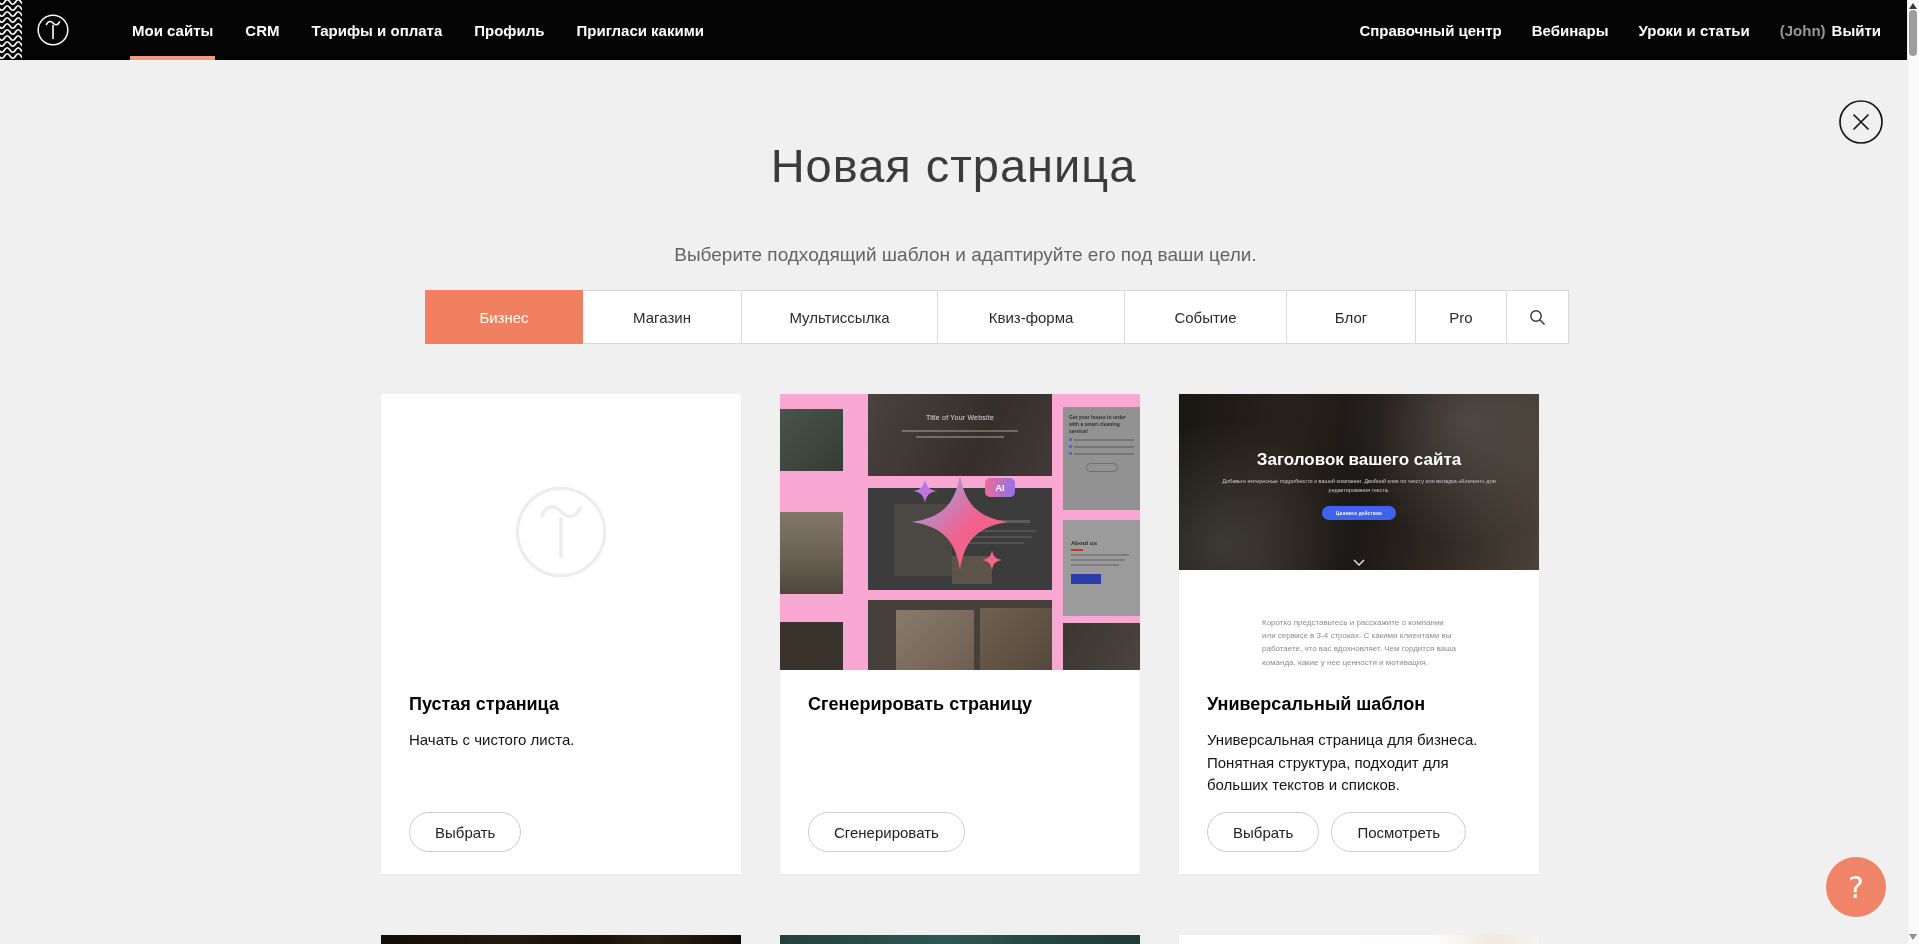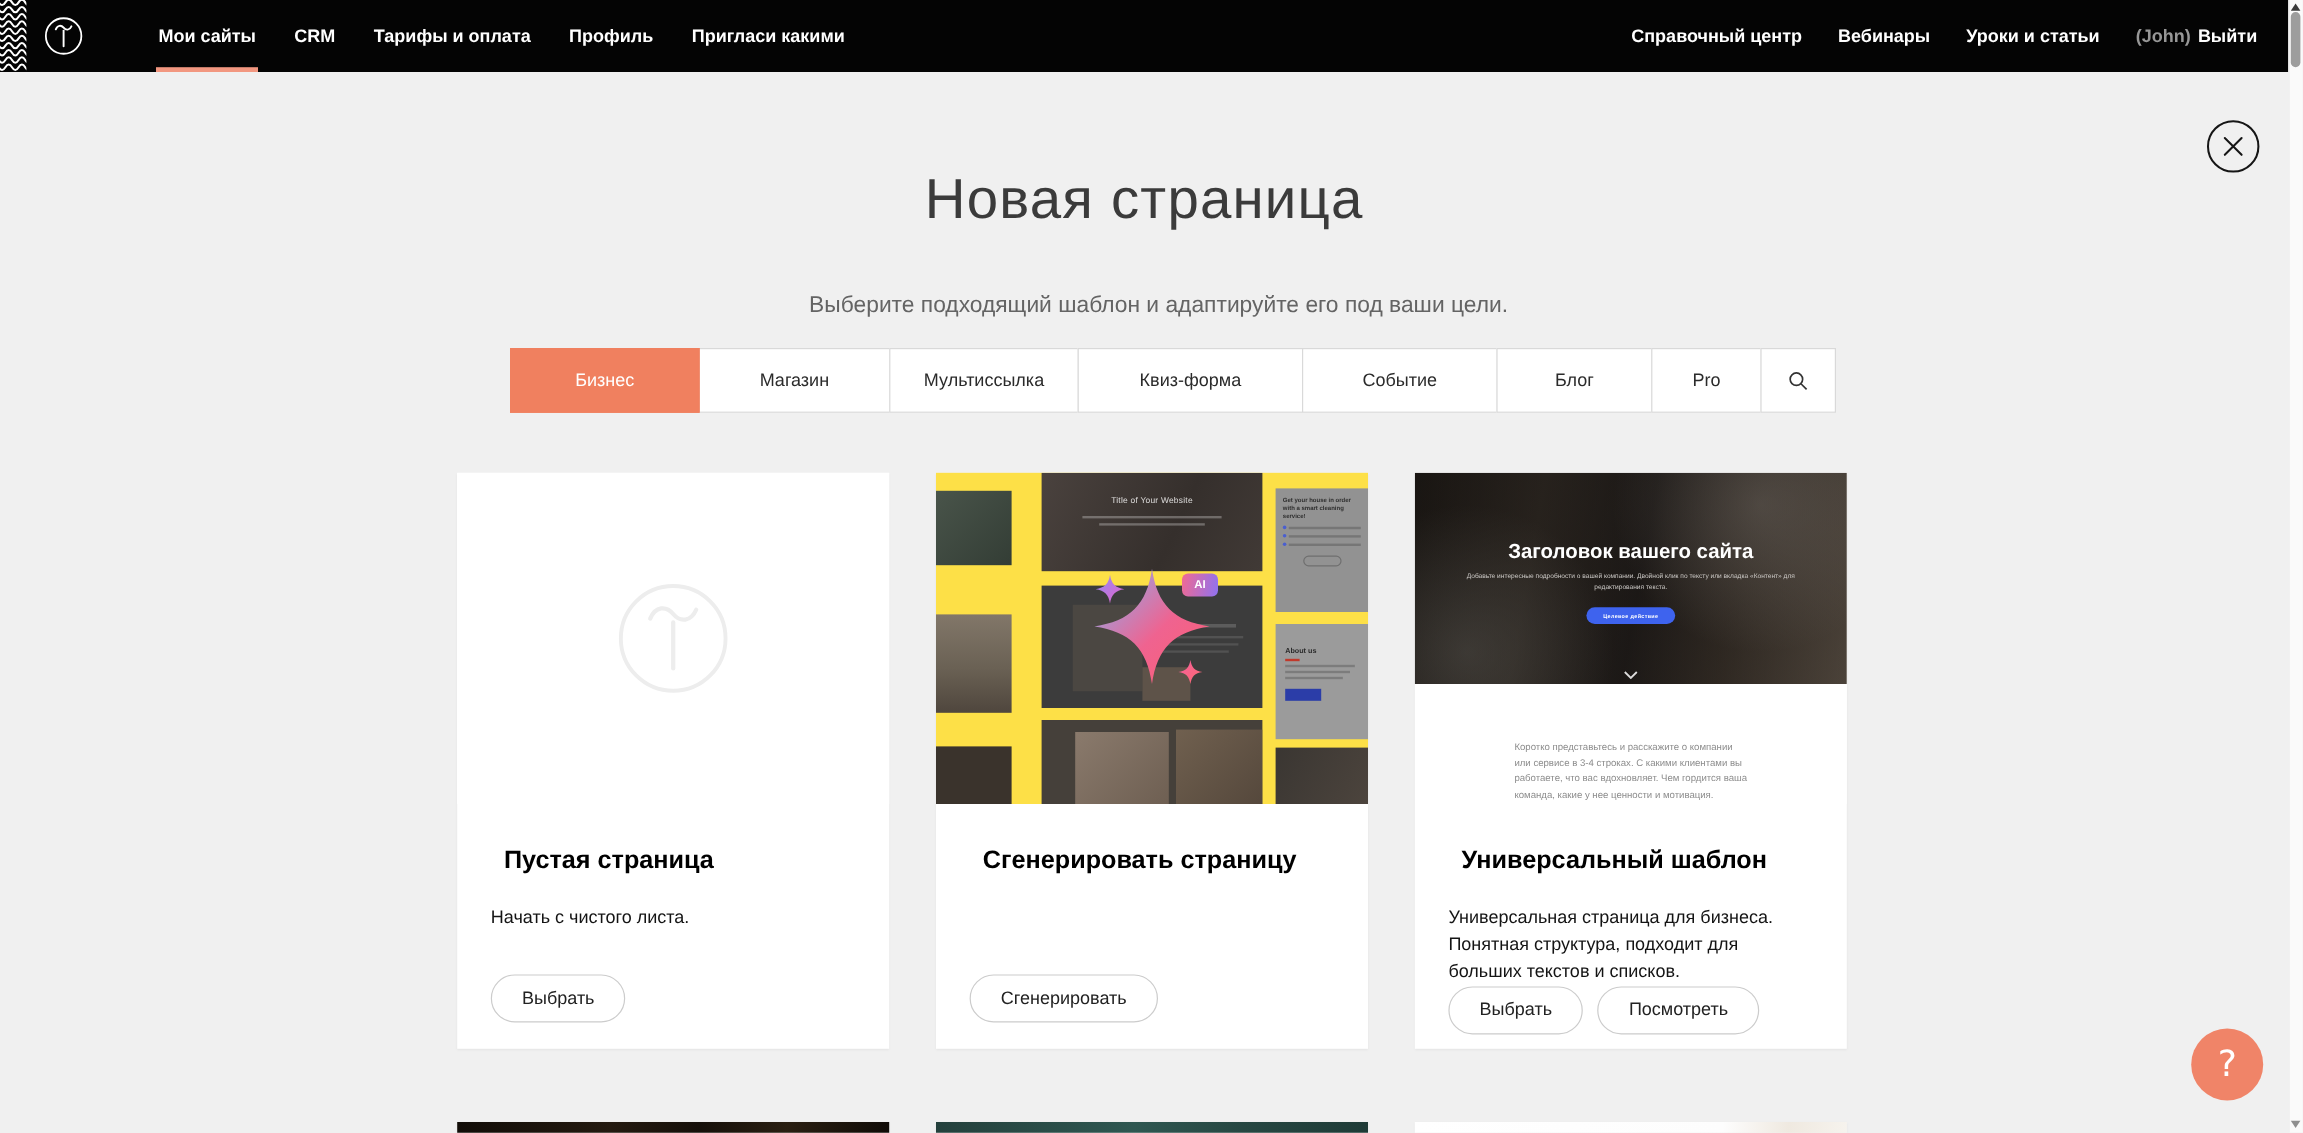--- a/index.html
+++ b/index.html
@@ -68,34 +68,34 @@
 
   
   .cards { position:absolute; left:381px; top:394px; display:flex; gap:39px; }
   .cards.row2 { top:935px; }
   .card {
     width:360px; height:480px; background:#fff; display:flex; flex-direction:column;
     box-shadow:0 1px 2px rgba(0,0,0,.05);
   }
   .card-img { position:relative; flex:0 0 276px; height:276px; overflow:hidden; }
   .card-body { flex:1; display:flex; flex-direction:column; padding:24px 28px 22px; }
-  .card-title { margin:11px; font-size:21px; font-weight:700; color:#000; }
+  .card-title { margin:0; font-size:18px; font-weight:700; color:#000; }
   .card-desc { margin:14px 0 0; font-size:15px; line-height:1.5; color:#141414; }
   .card-actions { margin-top:auto; display:flex; gap:12px; }
   .btn {
     height:40px; padding:0 25px; border:1px solid #ccc; border-radius:20px;
     background:#fff; font-size:15px; color:#222; cursor:pointer;
     font-family:inherit; white-space:nowrap;
   }
 
   
   .blank-logo { position:absolute; left:50%; top:50%; transform:translate(-50%,-50%); line-height:0; }
 
   
-  .collage { background:#fde047; }
+  .collage { background:#f9a8d4; }
   .tile { position:absolute; overflow:hidden; }
   .collage-title {
     position:absolute; left:0; right:0; top:20px; text-align:center;
     font-size:7px; color:rgba(255,255,255,.82); letter-spacing:.2px;
   }
   .collage-sub { position:absolute; height:2px; background:rgba(255,255,255,.28); }
   .tile-heading { padding:7px 6px 0; font-size:5px; line-height:1.35; font-weight:700; color:#2f2f2f; }
   .bullet-row { margin:4px 6px 0; display:flex; gap:2px; align-items:center; }
   .bullet-dot { width:3px; height:3px; border-radius:50%; background:#4a5fd0; flex:0 0 3px; }
   .bullet-bar { flex:1; height:2px; background:#767676; }
@@ -202,21 +202,21 @@
     <path d="M16 16 L30 30 M30 16 L16 30" stroke="#161616" stroke-width="1.7" stroke-linecap="round"></path>
   </svg>
 </button>
 
 <h1 class="page-title">Новая страница</h1>
 <p class="page-subtitle">Выберите подходящий шаблон и адаптируйте его под ваши цели.</p>
 
 <div class="tabs">
   <div class="tab active" style="width:158px">Бизнес</div>
   <div class="tab" style="width:160px">Магазин</div>
-  <div class="tab" style="width:158px">Мультиссылка</div>
+  <div class="tab" style="width:197px">Мультиссылка</div>
   <div class="tab" style="width:188px">Квиз-форма</div>
   <div class="tab" style="width:163px">Событие</div>
   <div class="tab" style="width:130px">Блог</div>
   <div class="tab" style="width:92px">Pro</div>
   <div class="tab tab-search" style="width:63px">
     <svg width="17" height="17" viewBox="0 0 17 17">
       <circle cx="7" cy="7" r="5.2" stroke="#333" stroke-width="1.4" fill="none"></circle>
       <path d="M11 11 L15.5 15.5" stroke="#333" stroke-width="1.4"></path>
     </svg>
   </div>

